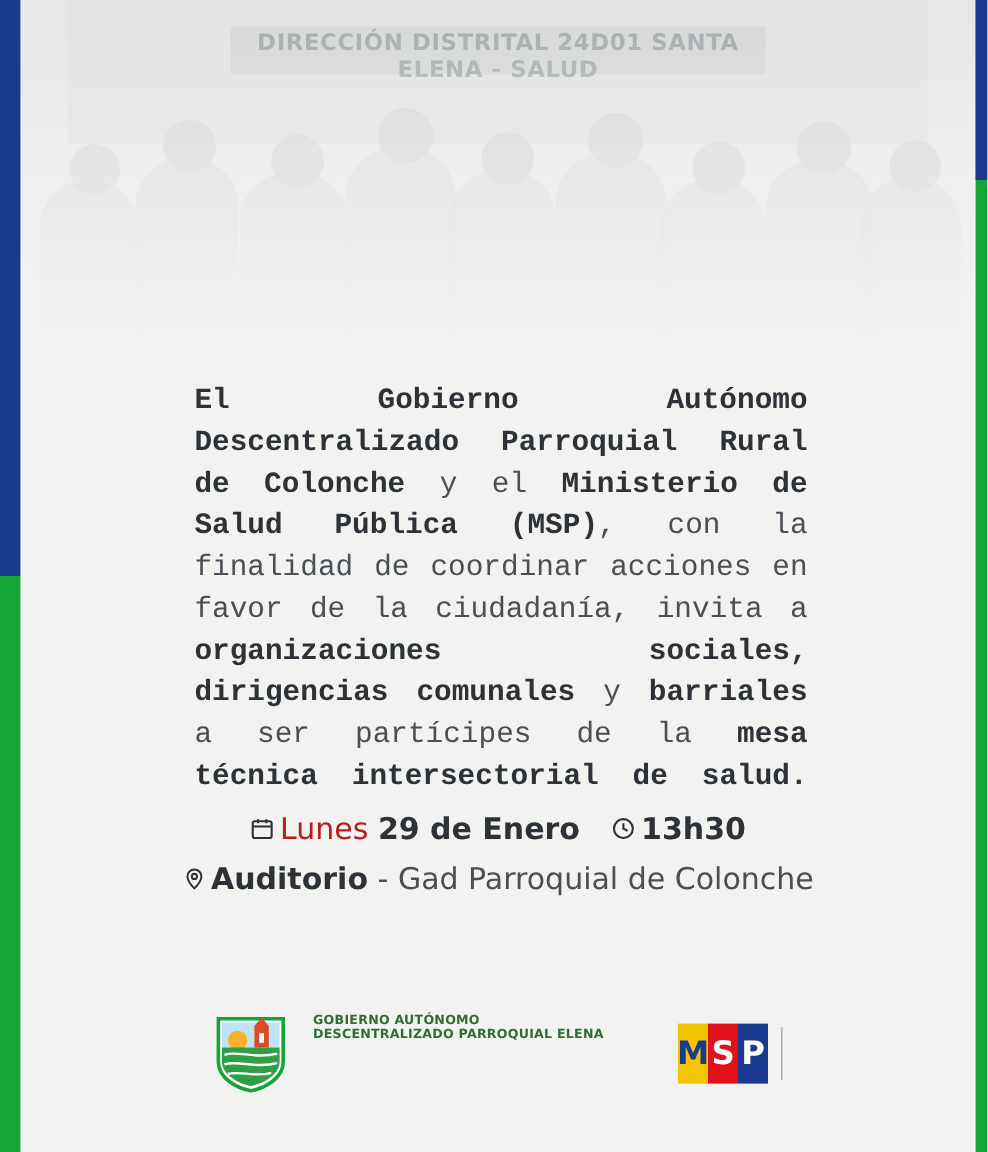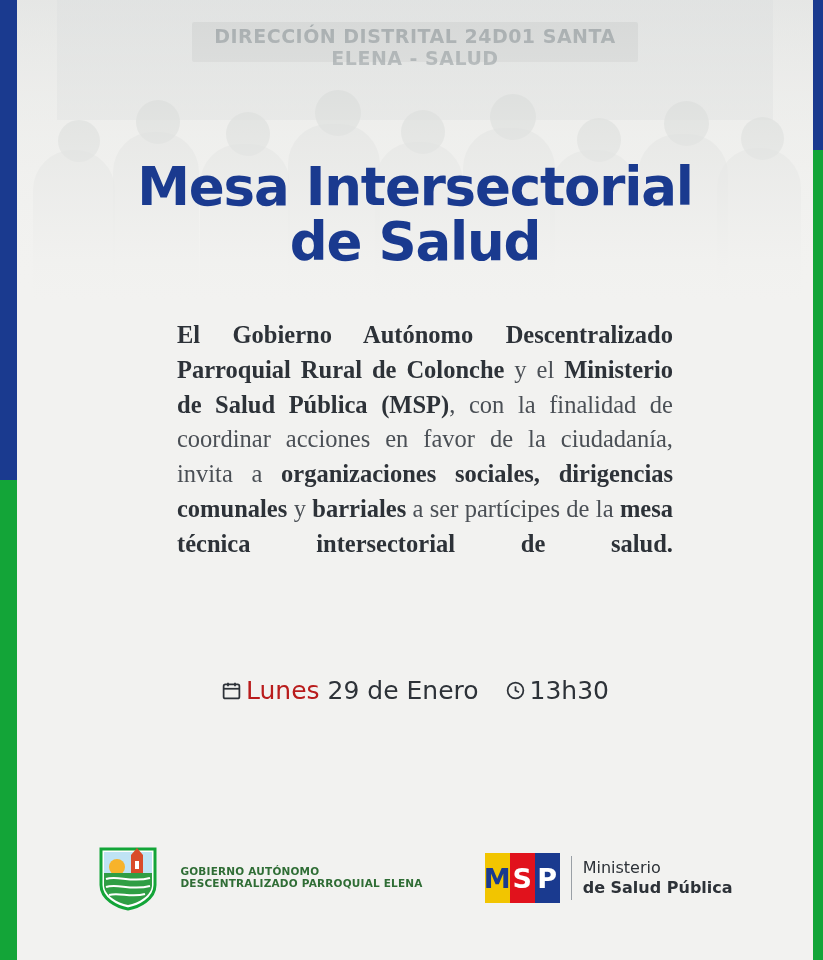--- a/index.html
+++ b/index.html
@@ -150,43 +150,43 @@
     line-height: 1.03;
     letter-spacing: -1.2px;
     padding: 0 40px;
   }
   .title .l1 { display:block; }
   .title .l2 { display:block; }
 
   .body-text {
     position: absolute;
     top: 318px;
-    left: 160px;
+    left: 145px;
     right: 140px;
     text-align: justify;
     text-align-last: justify;
     color: #4a4f55;
-    font-family: Liberation Serif, serif;
+    font-family: Liberation Mono, monospace;
     font-size: 24.5px;
     line-height: 1.42;
     font-weight: 400;
   }
   .body-text b { color: #2d3238; font-weight: bold; }
 
   .when {
     position: absolute;
     top: 676px;
     left: 0; right: 0;
     text-align: center;
     color: #2d3238;
     font-family: "DejaVu Sans", sans-serif;
     font-size: 25px;
   }
   .when .lbl { font-weight: 400; color:#b91c1c; }
-  .when .val { font-weight: normal; }
+  .when .val { font-weight: bold; }
   .when .grp { display: inline-block; margin: 0 9px; white-space: nowrap; }
   .icon-inline { display:inline-block; vertical-align:-2px; margin-right:4px; }
 
   .where {
     position: absolute;
     top: 718px;
     left: 0; right: 0;
     text-align: center;
     color: #2d3238;
     font-family: "DejaVu Sans", sans-serif;
@@ -198,21 +198,21 @@
   
   .logos {
     position: absolute;
     top: 845px;
     left: 0; right: 0;
     display: flex;
     justify-content: center;
     align-items: center;
     gap: 62px;
   }
-  .gad-logo { display: flex; align-items: center; gap: 21px; }
+  .gad-logo { display: flex; align-items: flex-start; gap: 21px; }
   .gad-shield {
     width: 62px; height: 66px;
     position: relative;
   }
   .gad-text { line-height: 1.12; }
   .gad-text .small {
     font-family: "DejaVu Sans", sans-serif;
     font-size: 10.5px;
     font-weight: bold;
     color: #2f6d35;
@@ -282,24 +282,20 @@
     <div class="veil"></div>
   </div>
 
   <div class="bar-blue"></div>
   <div class="bar-green"></div>
   <div class="bar-right-green"></div>
   <div class="bar-right-blue"></div>
 
   <div class="content">
 
-    <div class="title">
-      <span class="l1">Mesa Intersectorial</span>
-      <span class="l2">de Salud</span>
-    </div>
 
     <div class="body-text">
       <span id="body-rich"><b>El Gobierno Autónomo Descentralizado Parroquial Rural de Colonche</b><span> y el </span><b>Ministerio de Salud Pública (MSP)</b><span>, con la finalidad de coordinar acciones en favor de la ciudadanía, invita a </span><b>organizaciones sociales, dirigencias comunales</b><span> y </span><b>barriales</b><span> a ser partícipes de la </span><b>mesa técnica intersectorial de salud.</b></span>
     </div>
 
     <div class="when">
       <span class="grp">
         <span class="icon-inline">
           <svg width="21" height="21" viewBox="0 0 24 24" fill="none" stroke="#2d3238" stroke-width="2">
             <rect x="3" y="5" width="18" height="16" rx="2"></rect>
@@ -313,20 +309,29 @@
       <span class="grp">
         <span class="icon-inline">
           <svg width="21" height="21" viewBox="0 0 24 24" fill="none" stroke="#2d3238" stroke-width="2">
             <circle cx="12" cy="12" r="9"></circle>
             <polyline points="12,7 12,12 16,14"></polyline>
           </svg>
         </span><span class="val">13h30</span>
       </span>
     </div>
 
+    <div class="where">
+      <span class="icon-inline">
+        <svg width="20" height="22" viewBox="0 0 24 24" fill="none" stroke="#2d3238" stroke-width="2">
+          <path d="M12 22s7-7.2 7-12a7 7 0 1 0-14 0c0 4.8 7 12 7 12z"></path>
+          <circle cx="12" cy="10" r="2.6"></circle>
+        </svg>
+      </span><span class="place">Auditorio</span>
+      <span class="sub">- Gad Parroquial de Colonche</span>
+    </div>
 
     <div class="logos">
 
       <div class="gad-logo">
         <div class="gad-shield">
           <svg width="62" height="66" viewBox="0 0 62 66">
             <path d="M4 4 H58 V40 C58 54 42 62 31 64 C20 62 4 54 4 40 Z" fill="#ffffff" stroke="#13a538" stroke-width="3"></path>
             <path d="M7 7 H55 V28 H7 Z" fill="#bfe3f5"></path>
             <circle cx="20" cy="22" r="8" fill="#f7b32b"></circle>
             <rect x="34" y="10" width="12" height="18" fill="#d94b2b"></rect>
@@ -344,22 +349,18 @@
         </div>
       </div>
 
       <div class="msp-logo">
         <div class="msp-mark">
           <div class="blk m">M</div>
           <div class="blk s">S</div>
           <div class="blk p">P</div>
         </div>
         <div class="msp-divider"></div>
-        <div class="msp-text">
-          <div>Ministerio</div>
-          <div class="b">de Salud Pública</div>
-        </div>
       </div>
 
     </div>
 
   </div>
 </div>
 
 </body></html>

